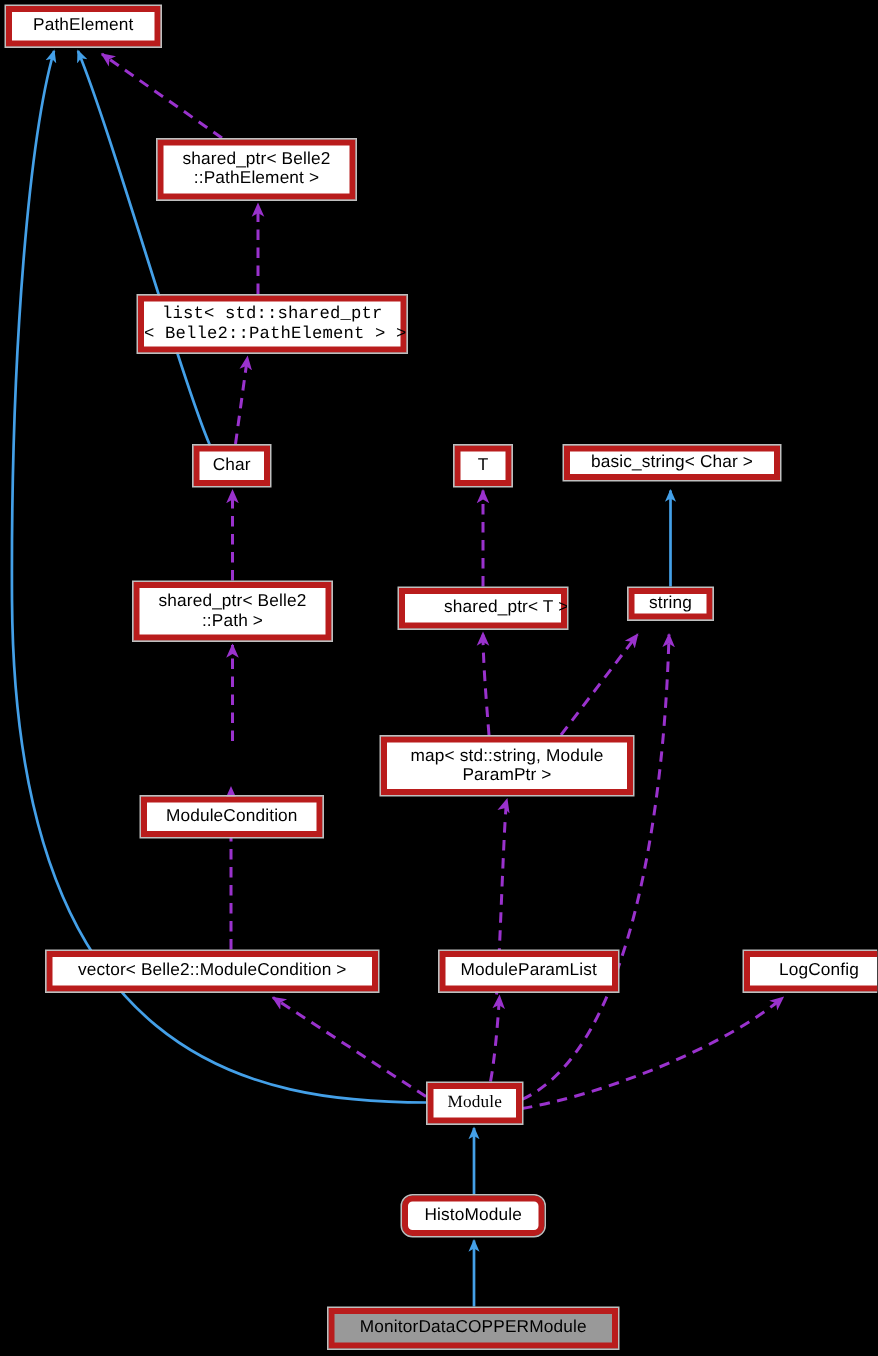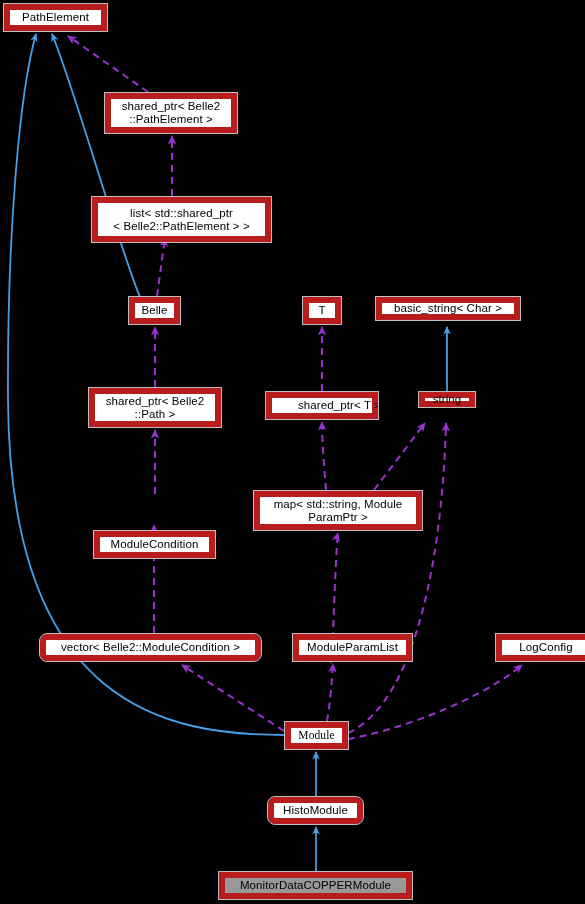--- a/index.html
+++ b/index.html
@@ -20,21 +20,21 @@
     left: 0;
     top: 0;
     width: 585px;
     height: 904px;
     pointer-events: none;
   }
   .node {
     position: absolute;
     box-sizing: border-box;
     background: #ffffff;
-    border: 6px solid #b91c1c;
+    border: 4px solid #b91c1c;
     outline: 1px solid #bfbfbf;
     color: #000000;
     font-size: 11.5px;
     line-height: 13px;
     text-align: center;
     display: flex;
     align-items: center;
     justify-content: center;
     white-space: pre;
     letter-spacing: 0.1px;
@@ -80,32 +80,32 @@
         <path d="M 327,721 C 330,705 332,680 333,664" fill="none" stroke="#9a32cd" stroke-width="2" stroke-dasharray="7,5" marker-end="url(#arrow-usage)"></path>
         <path d="M 348,739 C 400,730 480,700 522,665" fill="none" stroke="#9a32cd" stroke-width="2" stroke-dasharray="7,5" marker-end="url(#arrow-usage)"></path>
         <path d="M 316,796 L 316,752" fill="none" stroke="#44a0e8" stroke-width="1.8" marker-end="url(#arrow-inherit)"></path>
         <path d="M 316,871 L 316,827" fill="none" stroke="#44a0e8" stroke-width="1.8" marker-end="url(#arrow-inherit)"></path>
       </g>
   </svg>
   <div id="node-layer">
       <div class="node" style="left: 4px; top: 4px; width: 103px; height: 27px;"><span class="node-label">PathElement</span></div>
       <div class="node" style="left: 105px; top: 93px; width: 132px; height: 40px;"><span class="node-label">shared_ptr&lt; Belle2
 ::PathElement &gt;</span></div>
-      <div class="node" style="left: 92px; top: 197px; width: 179px; height: 45px;"><span class="node-label">list&lt; std::shared_ptr
+      <div class="node" style="left: 92px; top: 197px; width: 179px; height: 38px; font-family: Liberation Mono, monospace;"><span class="node-label">list&lt; std::shared_ptr
 &lt; Belle2::PathElement &gt; &gt;</span></div>
-      <div class="node" style="left: 129px; top: 297px; width: 51px; height: 27px;"><span class="node-label">Belle</span></div>
+      <div class="node" style="left: 129px; top: 297px; width: 51px; height: 27px;"><span class="node-label">Char</span></div>
       <div class="node" style="left: 303px; top: 297px; width: 38px; height: 27px;"><span class="node-label">T</span></div>
       <div class="node" style="left: 376px; top: 297px; width: 144px; height: 23px;"><span class="node-label">basic_string&lt; Char &gt;</span></div>
       <div class="node" style="left: 89px; top: 388px; width: 132px; height: 39px;"><span class="node-label">shared_ptr&lt; Belle2
 ::Path &gt;</span></div>
       <div class="node" style="left: 266px; top: 392px; width: 112px; height: 27px; padding-left: 26px;"><span class="node-label">shared_ptr&lt; T &gt;</span></div>
-      <div class="node" style="left: 419px; top: 392px; width: 56px; height: 15px;"><span class="node-label">string</span></div>
+      <div class="node" style="left: 419px; top: 392px; width: 56px; height: 21px;"><span class="node-label">string</span></div>
       <div class="node" style="left: 94px; top: 495px; width: 121px; height: 27px; margin-top: 36px;"><span class="node-label">ModuleCondition</span></div>
       <div class="node" style="left: 254px; top: 491px; width: 168px; height: 39px;"><span class="node-label">map&lt; std::string, Module
 ParamPtr &gt;</span></div>
-      <div class="node" style="left: 40px; top: 634px; width: 221px; height: 27px; border-radius: 7px;"><span class="node-label">vector&lt; Belle2::ModuleCondition &gt;</span></div>
+      <div class="node" style="left: 31px; top: 634px; width: 221px; height: 27px;"><span class="node-label">vector&lt; Belle2::ModuleCondition &gt;</span></div>
       <div class="node" style="left: 293px; top: 634px; width: 119px; height: 27px;"><span class="node-label">ModuleParamList</span></div>
       <div class="node" style="left: 496px; top: 634px; width: 100px; height: 27px;"><span class="node-label">LogConfig</span></div>
       <div class="node" style="left: 285px; top: 722px; width: 63px; height: 27px; font-family: Liberation Serif, serif;"><span class="node-label">Module</span></div>
       <div class="node" style="left: 268px; top: 797px; width: 95px; height: 27px; border-radius: 7px;"><span class="node-label">HistoModule</span></div>
       <div class="node current" style="left: 219px; top: 872px; width: 193px; height: 27px;"><span class="node-label">MonitorDataCOPPERModule</span></div>
     </div>
 </div>
 
 </body></html>

